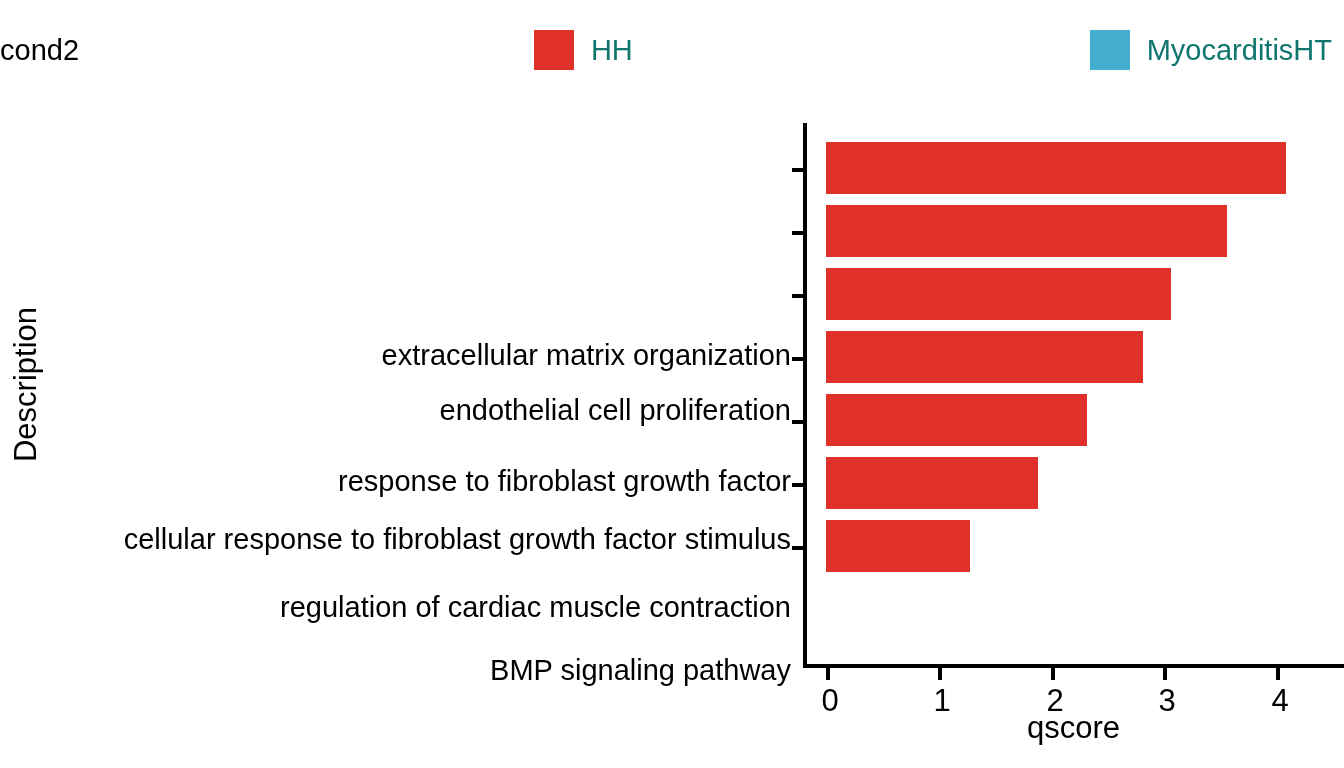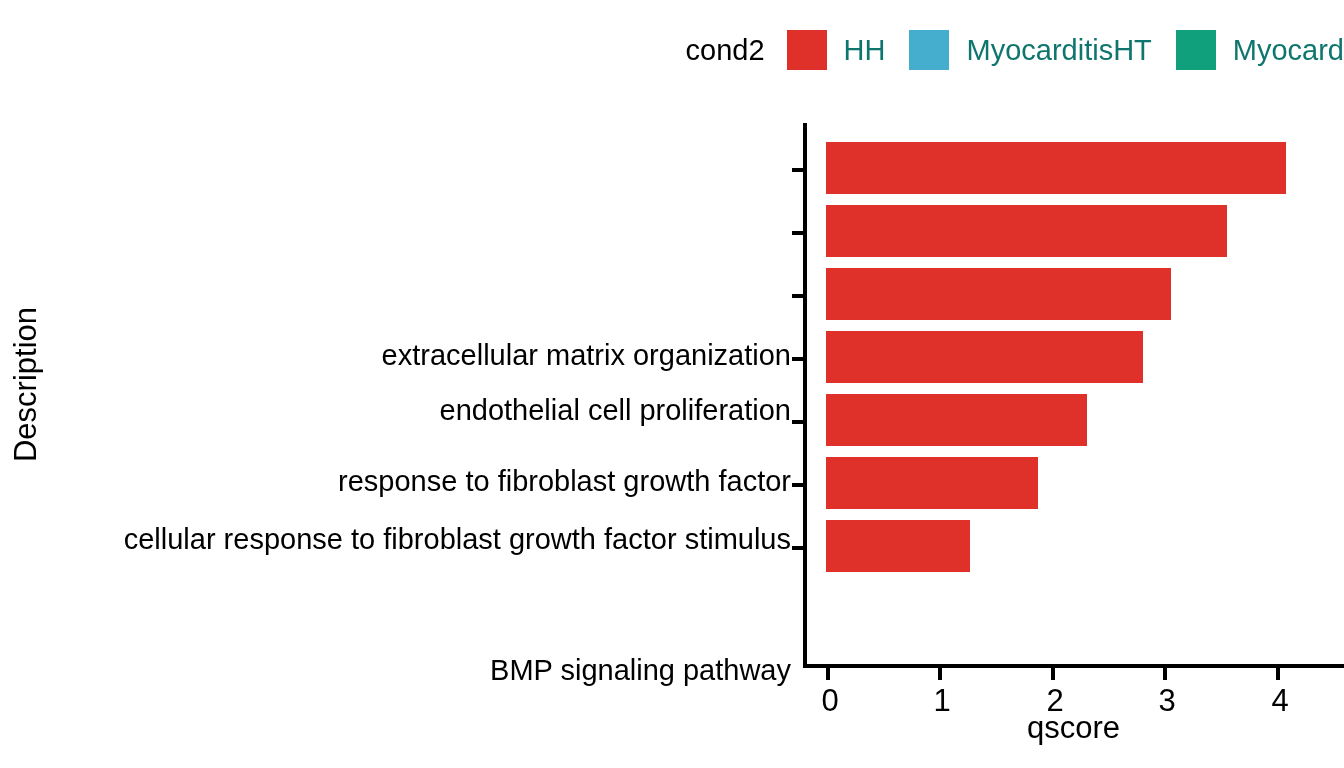--- a/index.html
+++ b/index.html
@@ -23,22 +23,22 @@
   
   #legend {
     position: absolute;
     left: 0;
     top: 0;
     width: 1344px;
     height: 100px;
     display: flex;
     flex-direction: row;
     align-items: center;
-    justify-content: flex-end;
-    padding-right: 0px;
+    justify-content: space-between;
+    padding-right: 12px;
     box-sizing: border-box;
   }
   #legend-title {
     font-size: 29px;
     line-height: 29px;
     color: #000;
     margin-right: 22px;
     white-space: nowrap;
   }
   .legend-entry {
@@ -172,35 +172,32 @@
     <div class="legend-entry">
       <span class="legend-swatch" style="background:#e0302a"></span>
       <span class="legend-label">HH</span>
     </div>
 
     <div class="legend-entry">
       <span class="legend-swatch" style="background:#45aecf"></span>
       <span class="legend-label">MyocarditisHT</span>
     </div>
 
-    <div class="legend-entry">
-      <span class="legend-swatch" style="background:#11a07c"></span>
-      <span class="legend-label">Myocard</span>
-    </div>
   </div>
 
   <div id="y-axis-title">
     <span>Description</span>
   </div>
 
   <div id="cat-labels">
     <div class="cat-label" style="top:218px;">extracellular matrix organization</div>
     <div class="cat-label" style="top:273px;">endothelial cell proliferation</div>
     <div class="cat-label" style="top:344px;">response to fibroblast growth factor</div>
     <div class="cat-label" style="top:402px;">cellular response to fibroblast growth factor stimulus</div>
+    <div class="cat-label" style="top:470px;">regulation of cardiac muscle contraction</div>
     <div class="cat-label" style="top:533px;">BMP signaling pathway</div>
   </div>
 
   <div id="panel">
     <div id="y-axis-line"></div>
     <div id="x-axis-line"></div>
 
     <div class="y-tick" style="top:45px;"></div>
     <div class="y-tick" style="top:108px;"></div>
     <div class="y-tick" style="top:171px;"></div>

